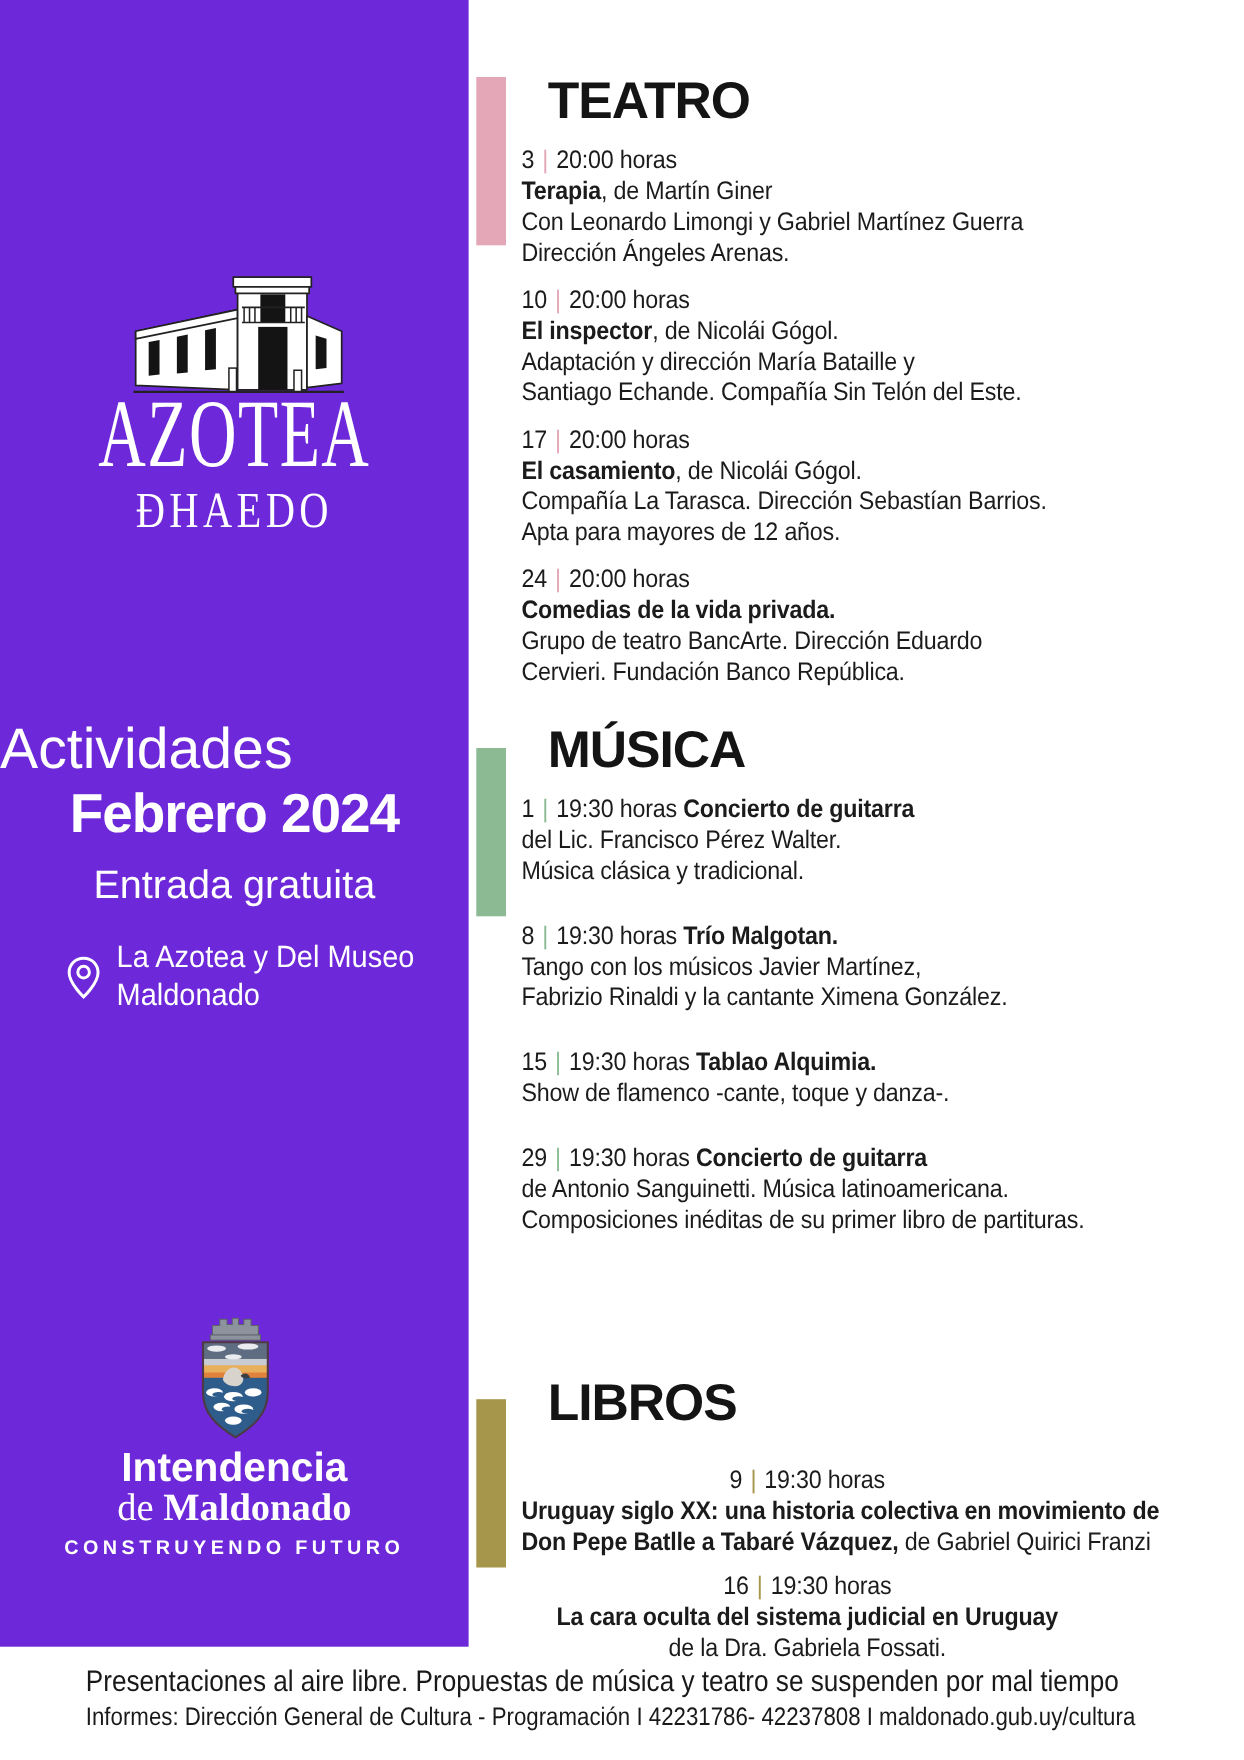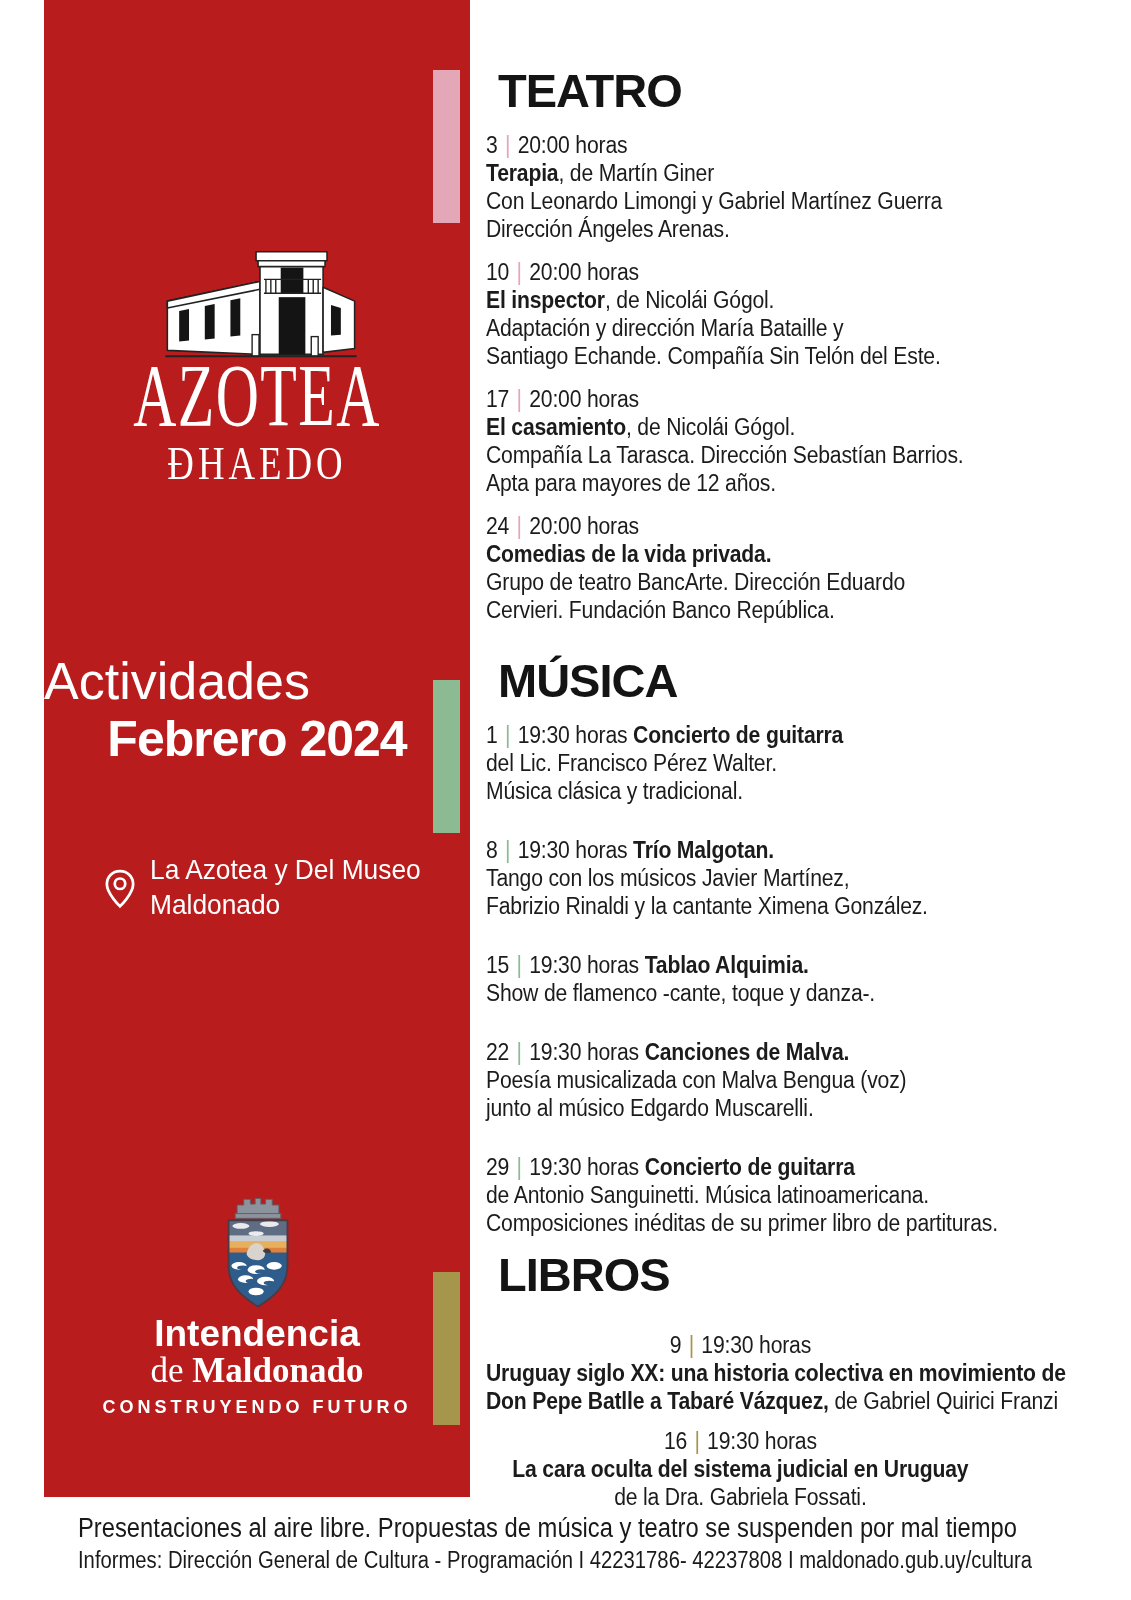--- a/index.html
+++ b/index.html
@@ -40,21 +40,21 @@
   .sec-libros{top:1248px;}
   .bar{position:absolute;left:7px;width:27px;height:153px;}
   .sec-teatro .bar{top:6px;}
   .sec-musica .bar{top:26px;}
   .sec-libros .bar{top:24px;}
   .section h2{
     margin:0 0 14px 72px;font-size:47px;line-height:53px;
     font-weight:700;letter-spacing:-1px;color:#141414;white-space:nowrap;
   }
   .sec-libros h2{margin-bottom:30px;}
-  .events{margin-left:60px;}
+  .events{margin-left:48px;}
   .event{margin-bottom:15px;}
   .sec-musica .event{margin-bottom:31px;}
   .sec-libros .event{margin-bottom:12px;text-align:center;}
   .line{
     font-size:23px;line-height:28px;color:#1b1b1b;white-space:nowrap;
     transform:scaleX(.92);transform-origin:0 50%;letter-spacing:-0.2px;
   }
   .line b{font-weight:700;}
   .pipe{font-weight:400;padding:0 8px;}
   
@@ -65,21 +65,21 @@
   .footer-line2{
     position:absolute;left:78px;top:1546px;font-size:23px;line-height:28px;
     white-space:nowrap;transform:scaleX(.88);transform-origin:0 50%;color:#191919;
   }
 </style>
 </head>
 <body>
 
 <div>
 
-  <aside class="sidebar" style="background: #b91c1c; margin-left: 44px;">
+  <aside class="sidebar" style="background: #6d28d9;">
 
     <svg class="house" viewBox="0 0 200 140" aria-hidden="true">
       <g stroke="#222" stroke-width="1.6" stroke-linejoin="round">
 
         <polygon points="6,62 100,42 100,116 6,112" fill="#fff"></polygon>
         <polygon points="6,62 100,42 100,50 6,69" fill="#fff"></polygon>
 
         <rect x="100" y="20" width="64" height="96" fill="#fff"></rect>
         <rect x="96" y="12" width="72" height="9" fill="#fff"></rect>
         <rect x="98" y="21" width="68" height="6" fill="#fff"></rect>
@@ -114,20 +114,21 @@
         <rect x="152" y="98" width="7" height="20"></rect>
       </g>
       <line x1="4" y1="118" x2="198" y2="118" stroke="#222" stroke-width="2"></line>
     </svg>
 
     <div class="logo-word logo-azotea">AZOTEA</div>
     <div class="logo-word logo-haedo">ÐHAEDO</div>
 
     <div class="head1">Actividades</div>
     <div class="head2">Febrero 2024</div>
+    <div class="head3">Entrada gratuita</div>
 
     <div class="location">
       <svg width="32" height="42" viewBox="0 0 30 40" aria-hidden="true">
         <path d="M15,3 C7.5,3 2.5,8.6 2.5,15.5 C2.5,24.5 15,36.5 15,36.5 C15,36.5 27.5,24.5 27.5,15.5 C27.5,8.6 22.5,3 15,3 Z" fill="none" stroke="#fff" stroke-width="2.6"></path>
         <circle cx="15" cy="15" r="5" fill="none" stroke="#fff" stroke-width="2.6"></circle>
       </svg>
       <div class="loc-text">
         <div>La Azotea y  Del Museo</div>
         <div>Maldonado</div>
       </div>
@@ -227,25 +228,20 @@
           <article class="event">
             <div class="line when"><span class="day">8</span><span class="pipe" style="color: rgb(140, 187, 147);">|</span><span class="time">19:30 horas</span> <b>Trío Malgotan.</b></div>
             <div class="line"><span>Tango con los músicos Javier Martínez,</span></div>
             <div class="line"><span>Fabrizio Rinaldi y la cantante Ximena González.</span></div>
           </article>
           <article class="event">
             <div class="line when"><span class="day">15</span><span class="pipe" style="color: rgb(140, 187, 147);">|</span><span class="time">19:30 horas</span> <b>Tablao Alquimia.</b></div>
             <div class="line"><span>Show de flamenco -cante, toque y danza-.</span></div>
           </article>
           <article class="event">
-            <div class="line when"><span class="day">22</span><span class="pipe" style="color: rgb(140, 187, 147);">|</span><span class="time">19:30 horas</span> <b>Canciones de Malva.</b></div>
-            <div class="line"><span>Poesía musicalizada con Malva Bengua (voz)</span></div>
-            <div class="line"><span>junto al músico Edgardo Muscarelli.</span></div>
-          </article>
-          <article class="event">
             <div class="line when"><span class="day">29</span><span class="pipe" style="color: rgb(140, 187, 147);">|</span><span class="time">19:30 horas</span> <b>Concierto de guitarra</b></div>
             <div class="line"><span>de Antonio Sanguinetti. Música latinoamericana.</span></div>
             <div class="line"><span>Composiciones inéditas de su primer libro de partituras.</span></div>
           </article>
         </div>
       </section>
       <section class="section sec-libros">
         <div class="bar" style="background: rgb(166, 150, 75);"></div>
         <h2>LIBROS</h2>
         <div class="events">

